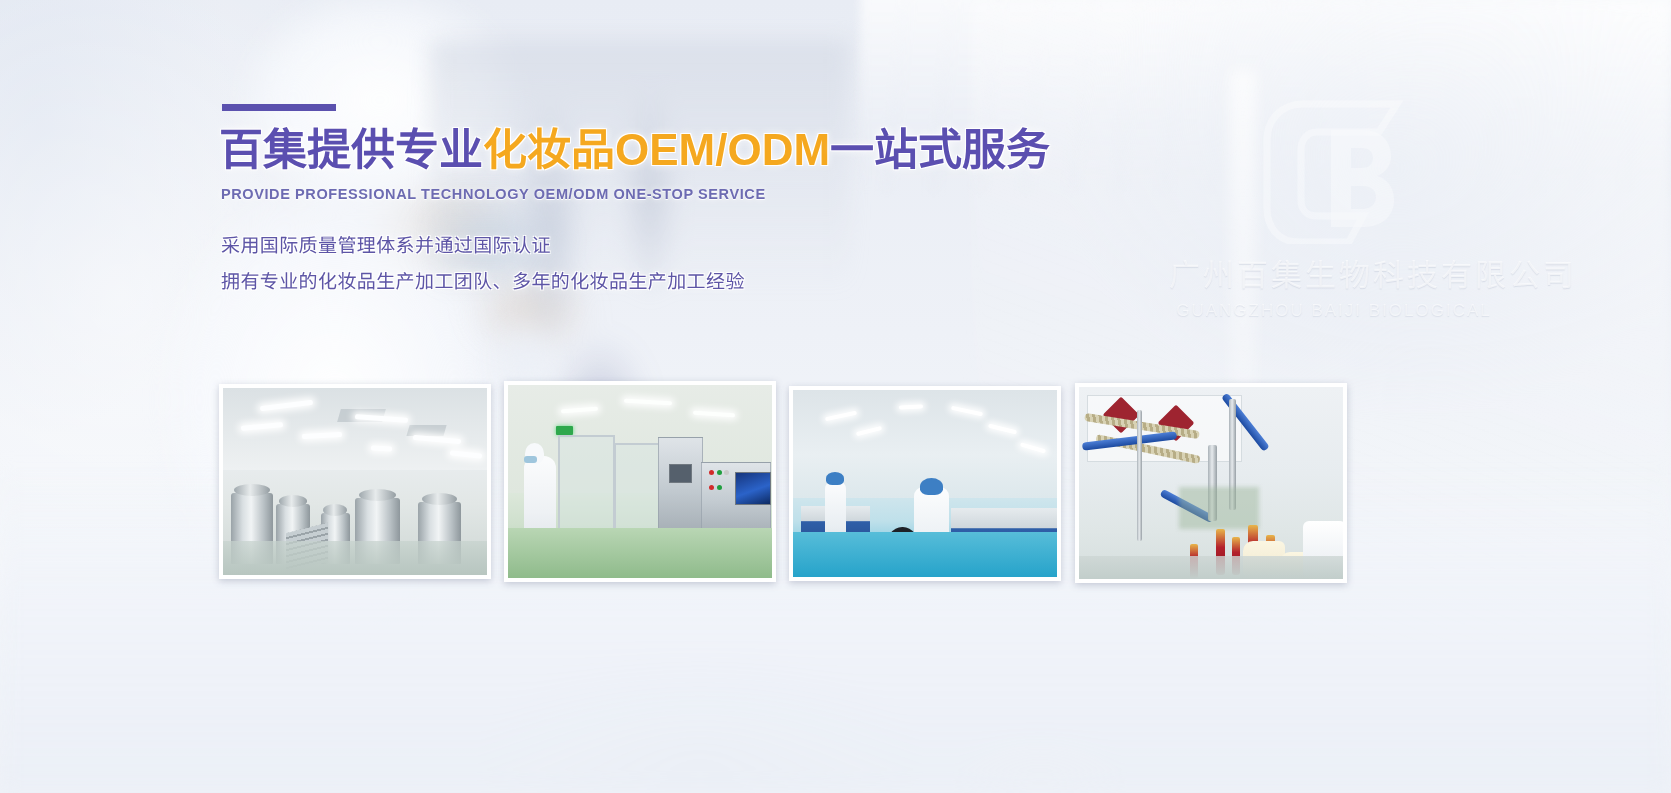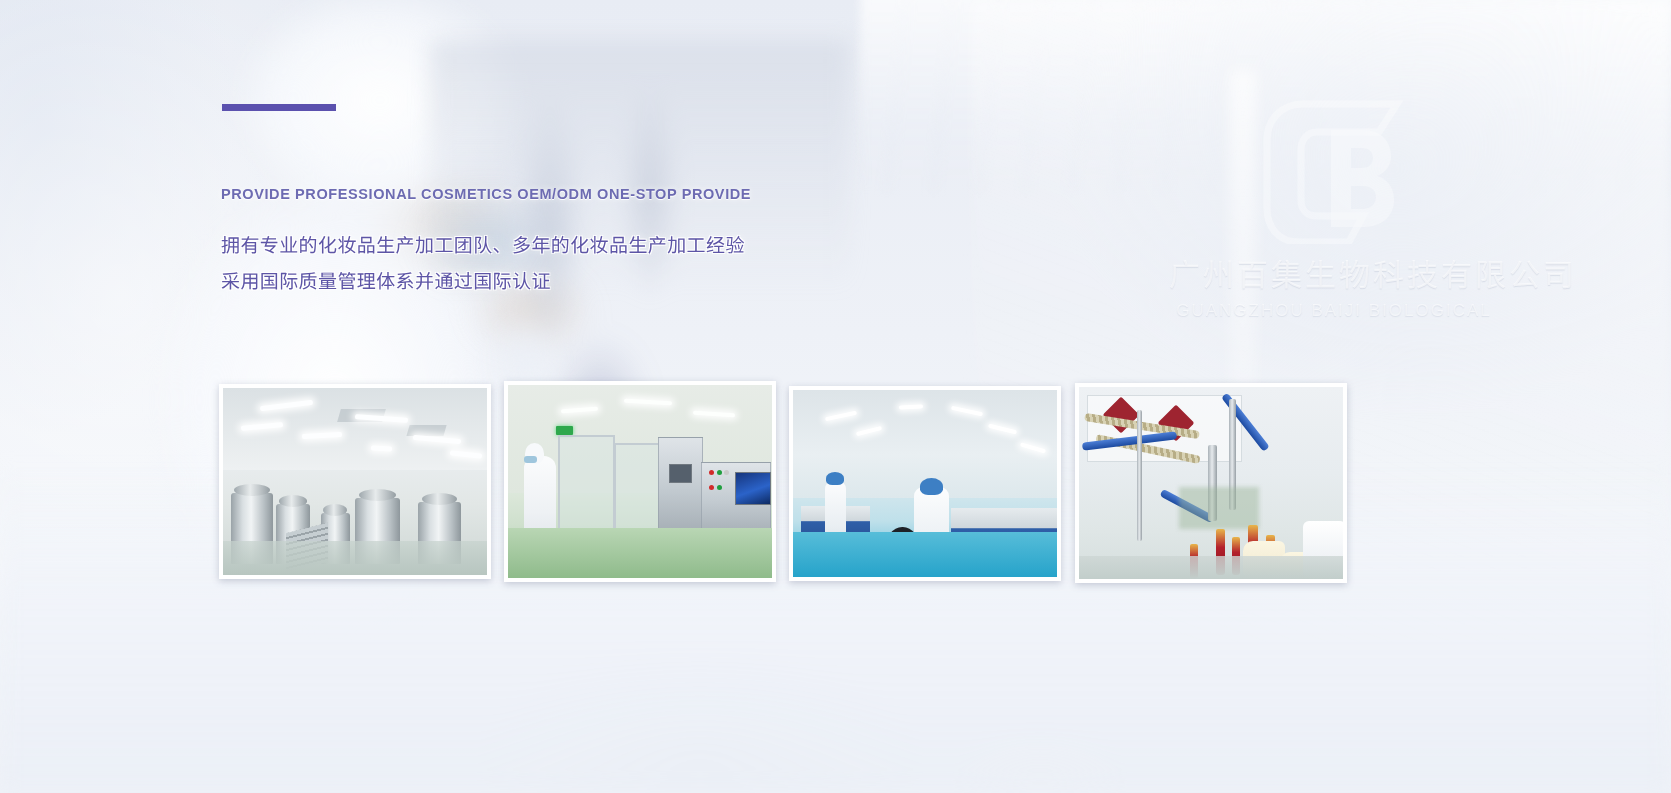--- a/index.html
+++ b/index.html
@@ -432,26 +432,29 @@
                M92 52 L92 72 L103 72 C110 72 114 68 114 62 C114 56 110 52 103 52 Z
                M92 90 L92 113 L104 113 C112 113 117 108 117 101
                C117 94 112 90 104 90 Z" fill="rgba(255,255,255,0.62)"></path>
     </svg>
     <div class="wm-cn">广州百集生物科技有限公司</div>
     <div class="wm-en1">GUANGZHOU BAIJI BIOLOGICAL</div>
   </div>
 
   <div class="accent-bar"></div>
 
-
-  <div class="subhead">PROVIDE PROFESSIONAL COSMETICS OEM/ODM ONE-STOP PROVIDE</div>
+  <div class="headline">
+    <span class="hl-purple">百集提供专业</span><span class="hl-orange">化妆品OEM/ODM</span><span class="hl-purple">一站式服务</span>
+  </div>
+
+  <div class="subhead">PROVIDE PROFESSIONAL TECHNOLOGY OEM/ODM ONE-STOP SERVICE</div>
 
   <div class="bullets">
+    <div class="bullet">采用国际质量管理体系并通过国际认证</div>
     <div class="bullet">拥有专业的化妆品生产加工团队、多年的化妆品生产加工经验</div>
-    <div class="bullet">采用国际质量管理体系并通过国际认证</div>
   </div>
 
   <div class="gallery">
 
     <div class="photo-card card-1">
       <div class="photo-inner photo-blur">
         <div class="p1-room"></div>
         <div class="p1-ceil"></div>
         <div class="p1-vent" style="left:44%;top:11%;width:17%;height:7%;"></div>
         <div class="p1-vent" style="left:70%;top:20%;width:14%;height:6%;"></div>

